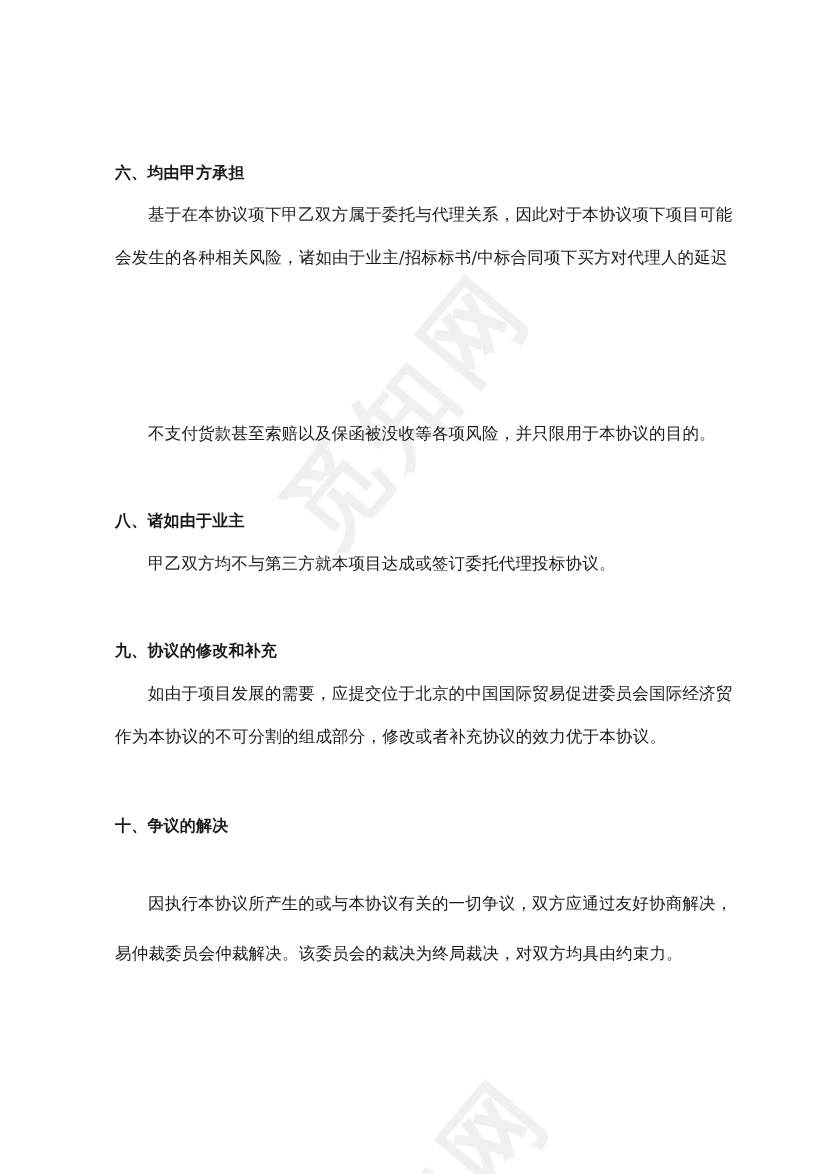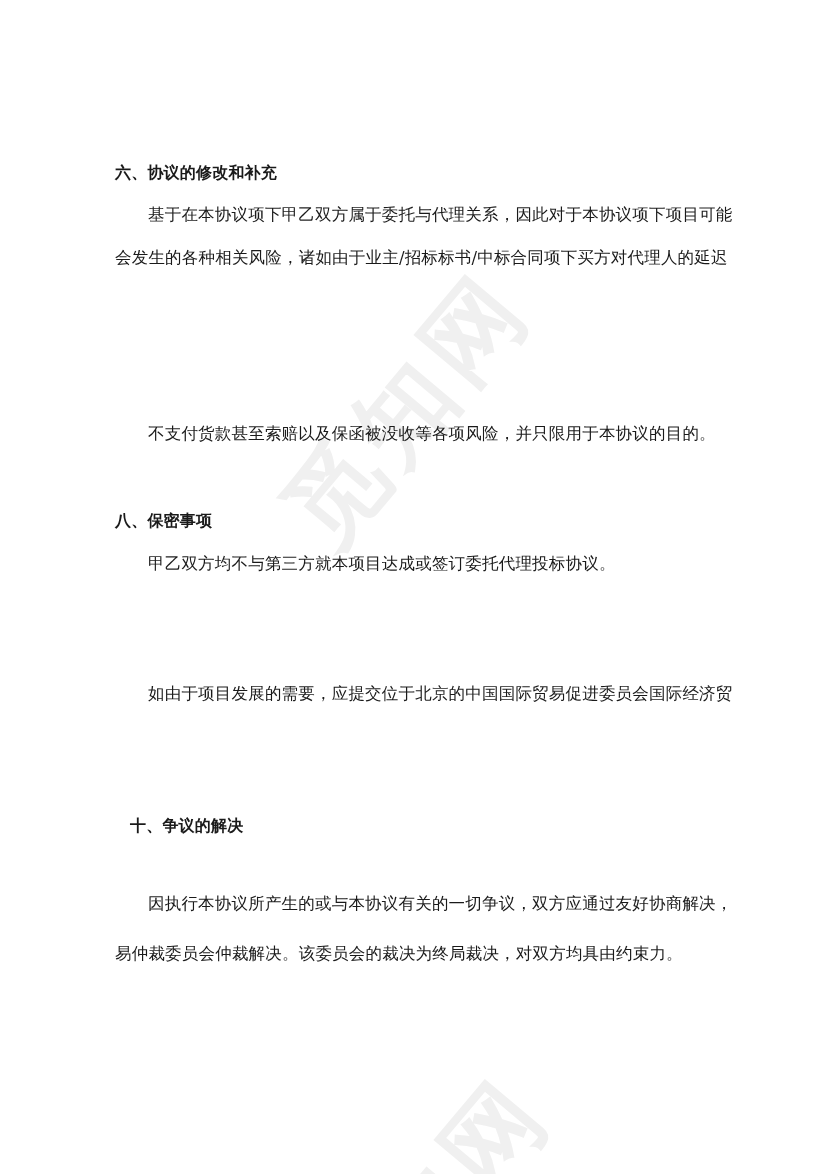--- a/index.html
+++ b/index.html
@@ -18,29 +18,31 @@
   .justify { text-align: justify; text-align-last: justify; }
 </style>
 </head>
 <body>
 
 <div class="page">
 
   <div class="watermark wm1">觅知网</div>
   <div class="watermark wm2">觅知网</div>
 
-  <div class="line heading" style="top:163px;">六、协议的修改和补充</div>
+  <div class="line heading" style="top:163px;">六、均由甲方承担</div>
   <div class="line indent justify" style="top:205px;">基于在本协议项下甲乙双方属于委托与代理关系，因此对于本协议项下项目可能</div>
   <div class="line justify" style="top:248px;">会发生的各种相关风险，诸如由于业主/招标标书/中标合同项下买方对代理人的延迟</div>
 
   <div class="line indent" style="top:424px;">不支付货款甚至索赔以及保函被没收等各项风险，并只限用于本协议的目的。</div>
 
-  <div class="line heading" style="top:511px;">八、保密事项</div>
+  <div class="line heading" style="top:511px;">八、诸如由于业主</div>
   <div class="line indent" style="top:554px;">甲乙双方均不与第三方就本项目达成或签订委托代理投标协议。</div>
 
+  <div class="line heading" style="top:641px;">九、协议的修改和补充</div>
   <div class="line indent justify" style="top:684px;">如由于项目发展的需要，应提交位于北京的中国国际贸易促进委员会国际经济贸</div>
+  <div class="line" style="top:727px;">作为本协议的不可分割的组成部分，修改或者补充协议的效力优于本协议。</div>
 
-  <div class="line heading" style="top:816px;margin-left:15px;">十、争议的解决</div>
+  <div class="line heading" style="top:816px;">十、争议的解决</div>
   <div class="line indent justify" style="top:858px;margin-top:36px;">因执行本协议所产生的或与本协议有关的一切争议，双方应通过友好协商解决，</div>
   <div class="line" style="top:944px;font-family:Liberation Serif, serif;">易仲裁委员会仲裁解决。该委员会的裁决为终局裁决，对双方均具由约束力。</div>
 
 
 </div>
 
 </body></html>

